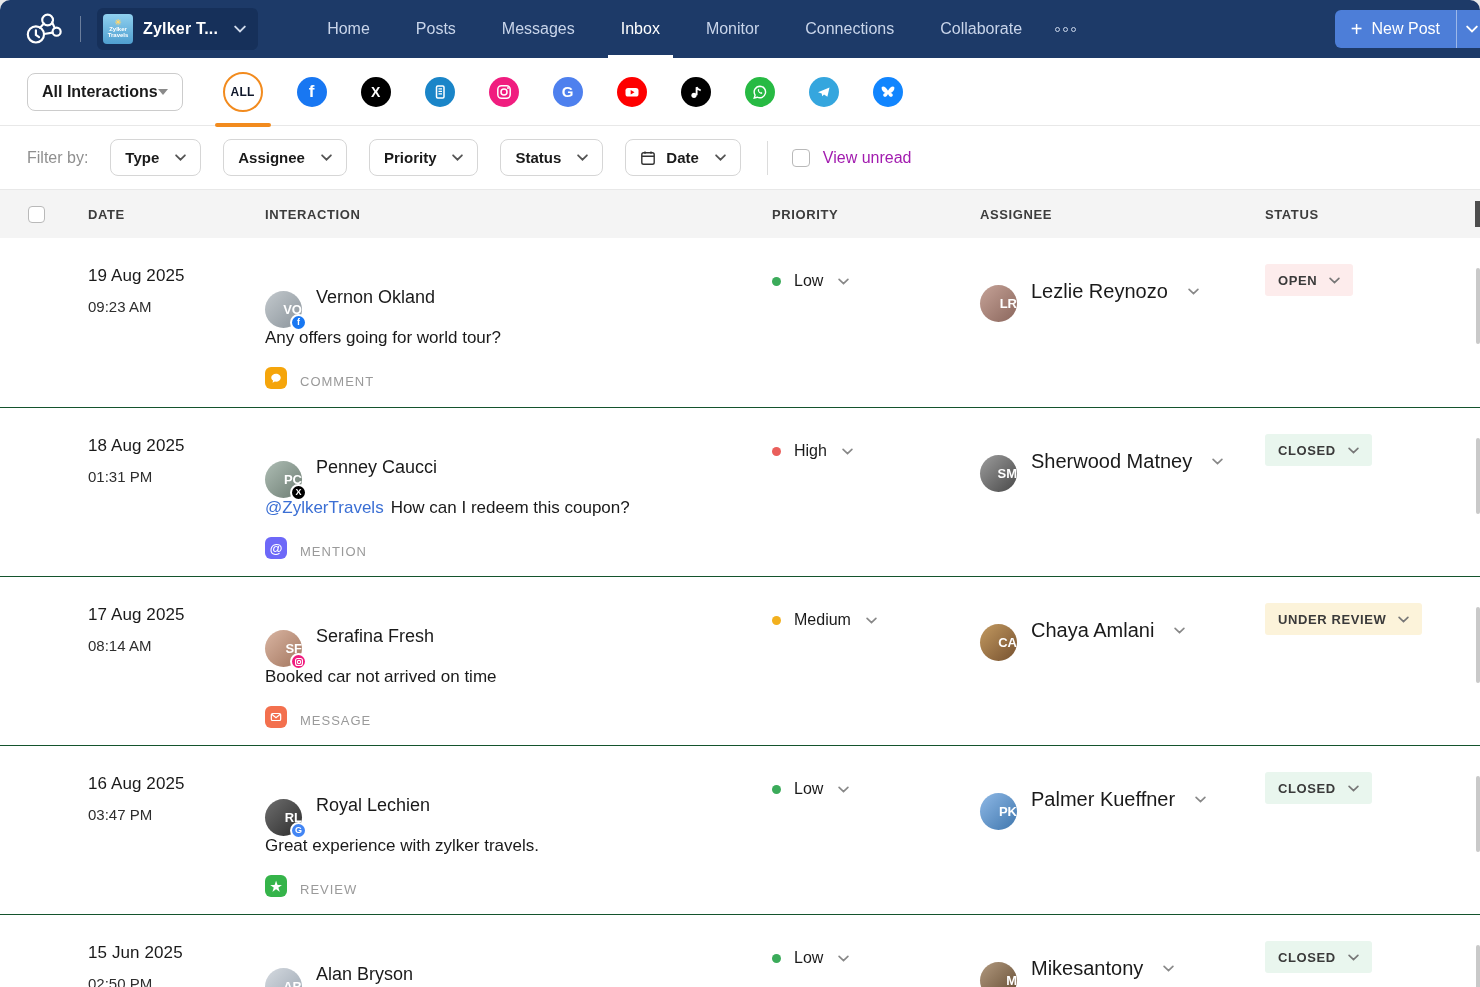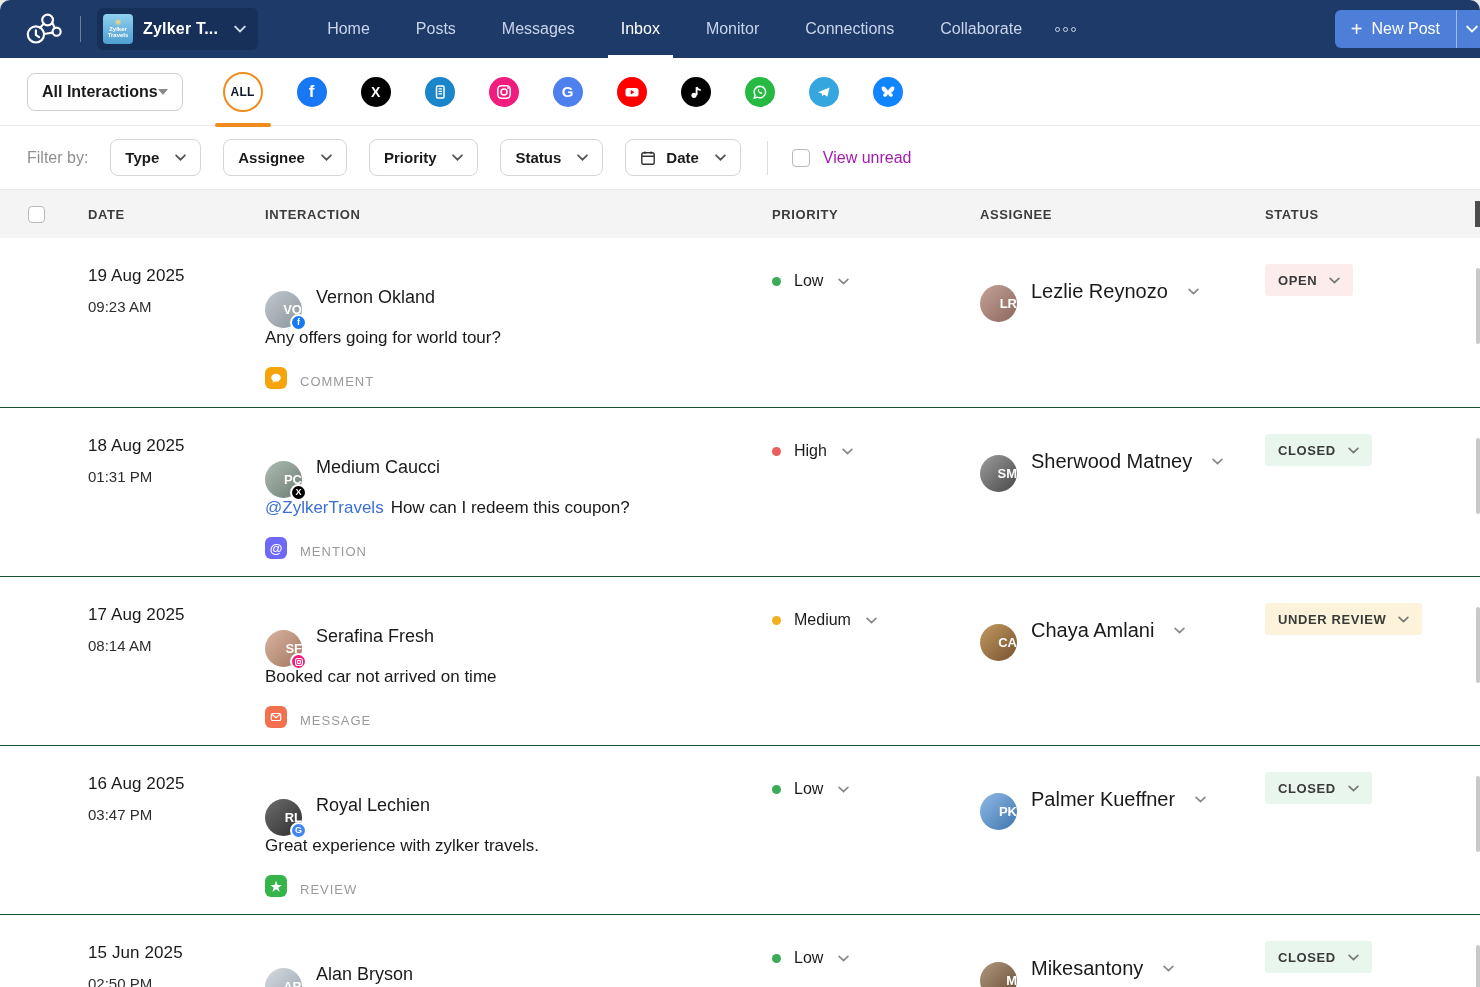--- a/index.html
+++ b/index.html
@@ -342,21 +342,21 @@
         <div class="time-txt">01:31 PM</div>
       </div>
       <div>
         <div class="author-line">
           <span class="avatar p2">
             <span>PC</span>
             <span class="net-badge" style="background: rgb(0, 0, 0);">
                 <span class="glyph" style="font-weight:800;">X</span>
               </span>
           </span>
-          <span class="author-name">Medium Caucci</span>
+          <span class="author-name">Penney Caucci</span>
         </div>
         <div class="msg-line">
           <a class="mention-link">@ZylkerTravels</a><span>How can I redeem this coupon?</span>
         </div>
         <div class="type-line">
           <span class="type-icon" style="background: rgb(109, 104, 248);">
               <span style="font-size:13px;">@</span>
             </span>
           <span class="type-label">MENTION</span>
         </div>

